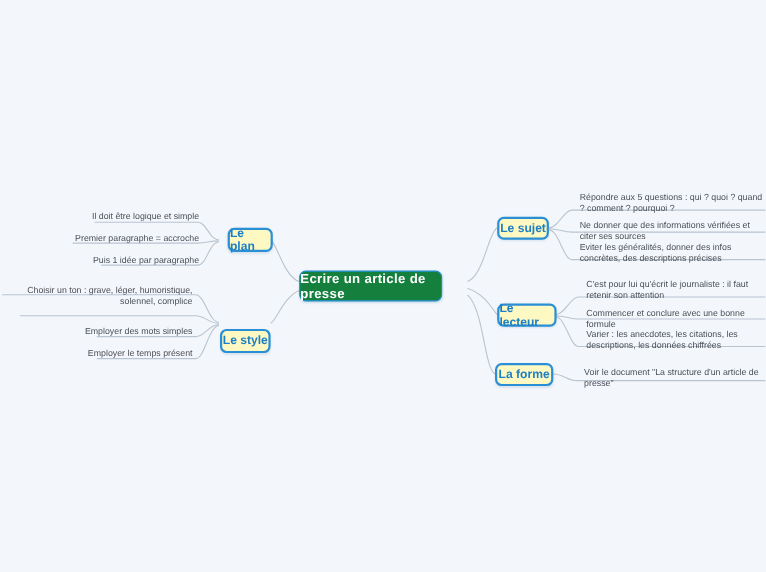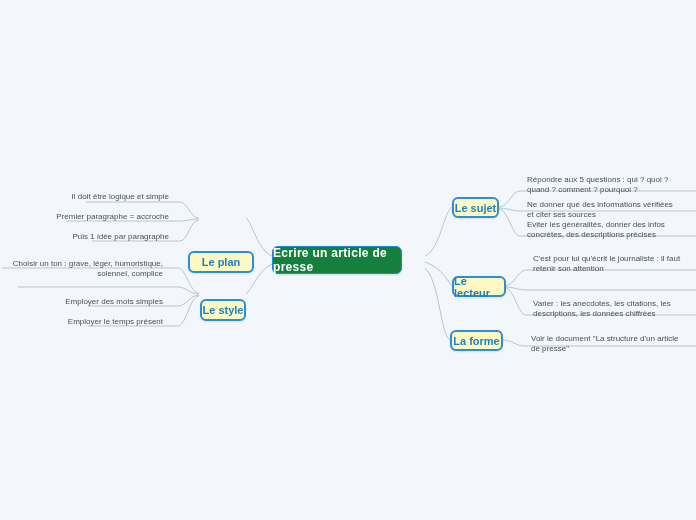--- a/index.html
+++ b/index.html
@@ -59,21 +59,21 @@
     align-items: center;
     justify-content: center;
     box-shadow: 0 1px 2px rgba(30,90,140,0.12);
   }
   .leaf {
     position: absolute;
     box-sizing: border-box;
     color: #4a4f56;
     font-size: 8px;
     line-height: 10px;
-    padding: 0 15px 2px 3px;
+    padding: 0 3px 2px 3px;
   }
   .leaf.right {
     text-align: left;
   }
   .leaf.left {
     text-align: right;
   }
 </style>
 </head>
 <body>
@@ -106,35 +106,36 @@
       <path d="M505 286 C 514 286, 518 270, 526 270 L 696 270"></path>
       <path d="M505 287 C 514 287, 518 290, 526 290 L 696 290"></path>
       <path d="M505 288 C 514 288, 518 315, 526 315 L 696 315"></path>
 
       <path d="M503 340 C 512 340, 516 346, 524 346 L 696 346"></path>
     </g>
   </svg>
 
   <div class="node-center">Ecrire un article de presse</div>
 
-  <div class="node-branch" style="left:188px; top:207px; width:66px; height:22px;margin-top:44px;">Le plan</div>
+  <div class="node-branch" style="left:207px; top:207px; width:41px; height:22px;">Le plan</div>
   <div class="leaf left" style="left:2px; top:192px; width:182px;">Il doit être logique et simple</div>
   <div class="leaf left" style="left:2px; top:212px; width:182px;">Premier paragraphe = accroche</div>
   <div class="leaf left" style="left:2px; top:232px; width:182px;">Puis 1 idée par paragraphe</div>
 
   <div class="node-branch" style="left:200px; top:283px; width:46px; height:22px;margin-top:16px;">Le style</div>
   <div class="leaf left" style="left:0px; top:259px; width:178px;">Choisir un ton : grave, léger, humoristique, solennel, complice</div>
   <div class="leaf left" style="left:0px; top:297px; width:178px;">Employer des mots simples</div>
   <div class="leaf left" style="left:0px; top:317px; width:178px;">Employer le temps présent</div>
 
   <div class="node-branch" style="left:452px; top:197px; width:47px; height:21px;">Le sujet</div>
   <div class="leaf right" style="left:524px; top:175px; width:172px;">Répondre aux 5 questions : qui ? quoi ? quand ? comment ? pourquoi ?</div>
   <div class="leaf right" style="left:524px; top:200px; width:172px;">Ne donner que des informations vérifiées et citer ses sources</div>
   <div class="leaf right" style="left:524px; top:220px; width:172px;">Eviter les généralités, donner des infos concrètes, des descriptions précises</div>
 
   <div class="node-branch" style="left:452px; top:276px; width:54px; height:21px;">Le lecteur</div>
   <div class="leaf right" style="left:530px; top:254px; width:166px;">C'est pour lui qu'écrit le journaliste : il faut retenir son attention</div>
+  <div class="leaf right" style="left:530px; top:280px; width:166px;">Commencer et conclure avec une bonne formule</div>
   <div class="leaf right" style="left:530px; top:299px; width:166px;">Varier : les anecdotes, les citations, les descriptions, les données chiffrées</div>
 
   <div class="node-branch" style="left:450px; top:330px; width:53px; height:21px;">La forme</div>
   <div class="leaf right" style="left:528px; top:334px; width:168px;">Voir le document "La structure d'un article de presse"</div>
 
 </div>
 
 </body></html>

